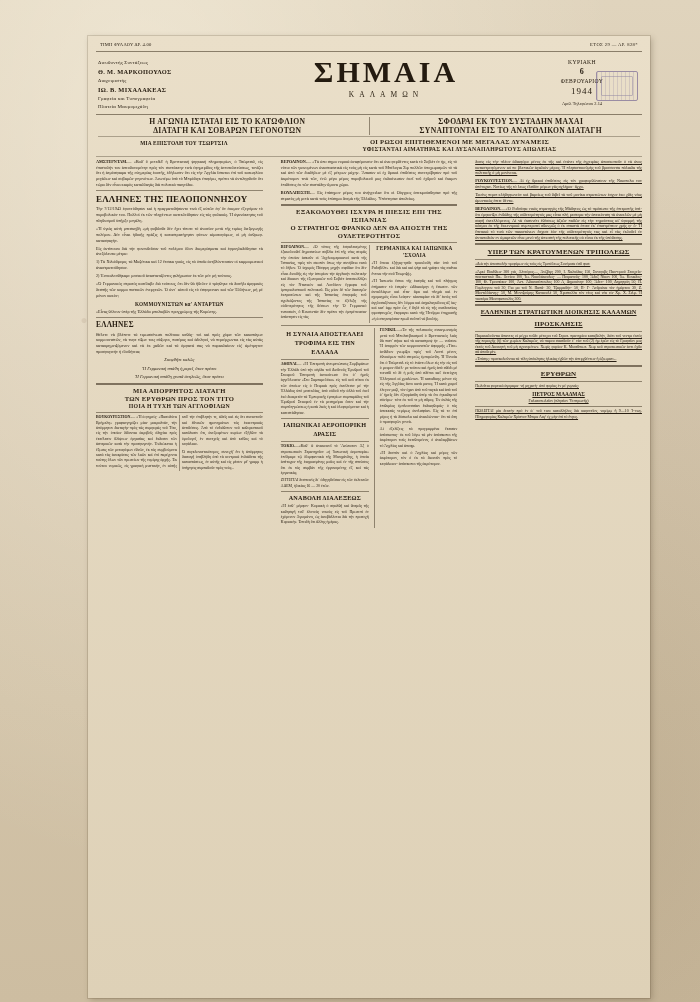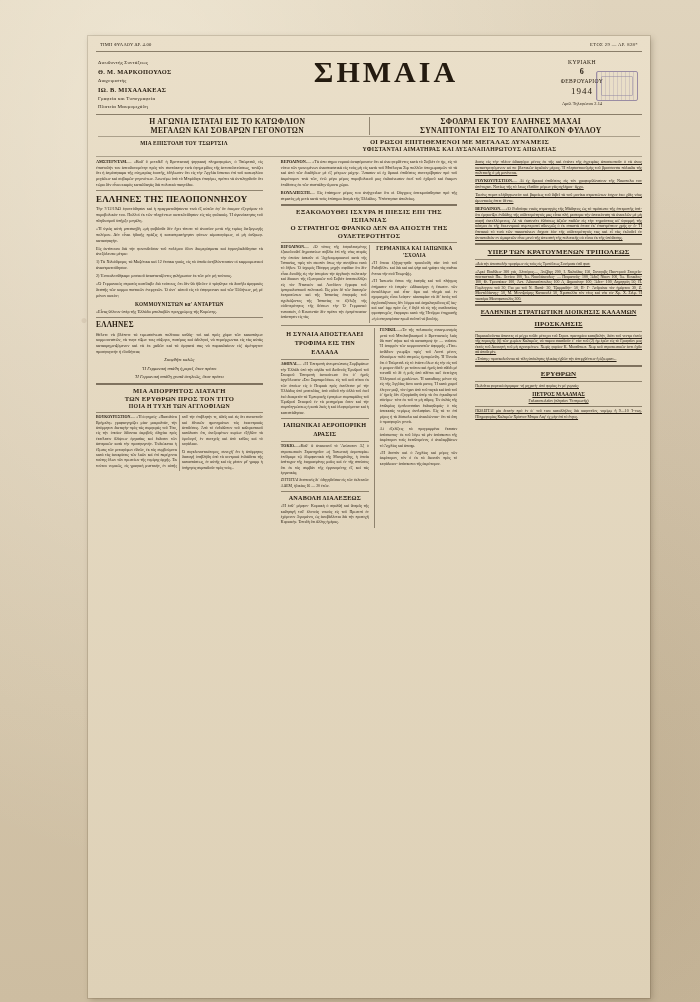--- a/index.html
+++ b/index.html
@@ -122,42 +122,43 @@
       <div class="mh-left">
         <div class="lbl">Διευθυντής Συντάξεως</div>
         <div class="nm">Θ. Μ. ΜΑΡΚΟΠΟΥΛΟΣ</div>
         <div class="lbl">Διαχειριστής</div>
         <div class="nm">ΙΩ. Β. ΜΙΧΑΛΑΚΕΑΣ</div>
         <div class="lbl">Γραφεία και Τυπογραφεία</div>
         <div class="lbl">Πλατεία Μαυρομιχάλη</div>
       </div>
       <div class="mh-center">
         <div class="mh-title">ΣΗΜΑΙΑ</div>
+        <div class="mh-sub">ΚΑΛΑΜΩΝ</div>
       </div>
       <div class="mh-right">
         <div class="d1">ΚΥΡΙΑΚΗ</div>
         <div class="d2">6</div>
         <div class="d1">ΦΕΒΡΟΥΑΡΙΟΥ</div>
         <div class="d3">1944</div>
         <div class="stamp"></div>
         <div class="mh-tel">Αριθ. Τηλεφώνου 2.14</div>
       </div>
     </div>
     <div class="hr"></div>
 
     <div class="banner">
       <div class="bn1">
         <div class="bn-col">
           <div class="hl hl-lg center">Η ΑΓΩΝΙΑ ΙΣΤΑΤΑΙ ΕΙΣ ΤΟ ΚΑΤΩΦΛΙΟΝ</div>
-          <div class="hl hl-lg center">ΜΕΓΑΛΩΝ ΚΑΙ ΣΟΒΑΡΩΝ ΓΕΓΟΝΟΤΩΝ</div>
+          <div class="hl hl-lg center">ΔΙΑΤΑΓΗ ΚΑΙ ΣΟΒΑΡΩΝ ΓΕΓΟΝΟΤΩΝ</div>
         </div>
         <div class="sep-v"></div>
         <div class="bn-col">
-          <div class="hl hl-lg center">ΣΦΟΔΡΑΙ ΕΚ ΤΟΥ ΕΛΛΗΝΕΣ ΜΑΧΑΙ</div>
-          <div class="hl hl-lg center">ΣΥΝΑΠΤΟΝΤΑΙ ΕΙΣ ΤΟ ΑΝΑΤΟΛΙΚΟΝ ΦΥΛΛΟΥ</div>
+          <div class="hl hl-lg center">ΣΦΟΔΡΑΙ ΕΚ ΤΟΥ ΣΥΣΤΑΔΗΝ ΜΑΧΑΙ</div>
+          <div class="hl hl-lg center">ΣΥΝΑΠΤΟΝΤΑΙ ΕΙΣ ΤΟ ΑΝΑΤΟΛΙΚΟΝ ΔΙΑΤΑΓΗ</div>
         </div>
       </div>
       <div class="hr thin"></div>
     </div>
 
     <div style="display:flex;gap:5px;margin-top:1px;">
       <div style="width:176px;">
         <div class="kicker">ΜΙΑ ΕΠΙΣΤΟΛΗ ΤΟΥ ΤΣΩΡΤΣΙΛ</div>
       </div>
       <div style="flex:1;">

